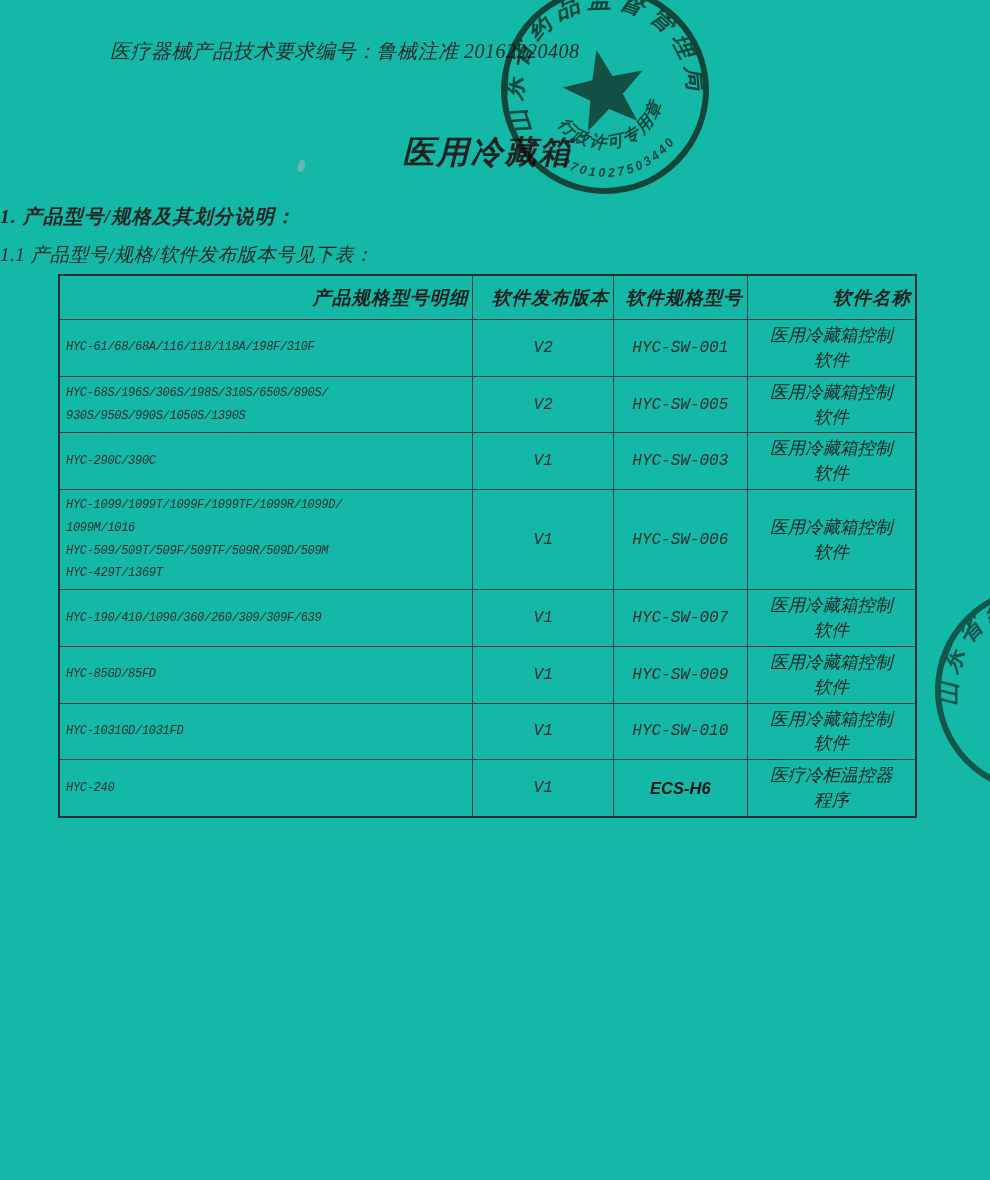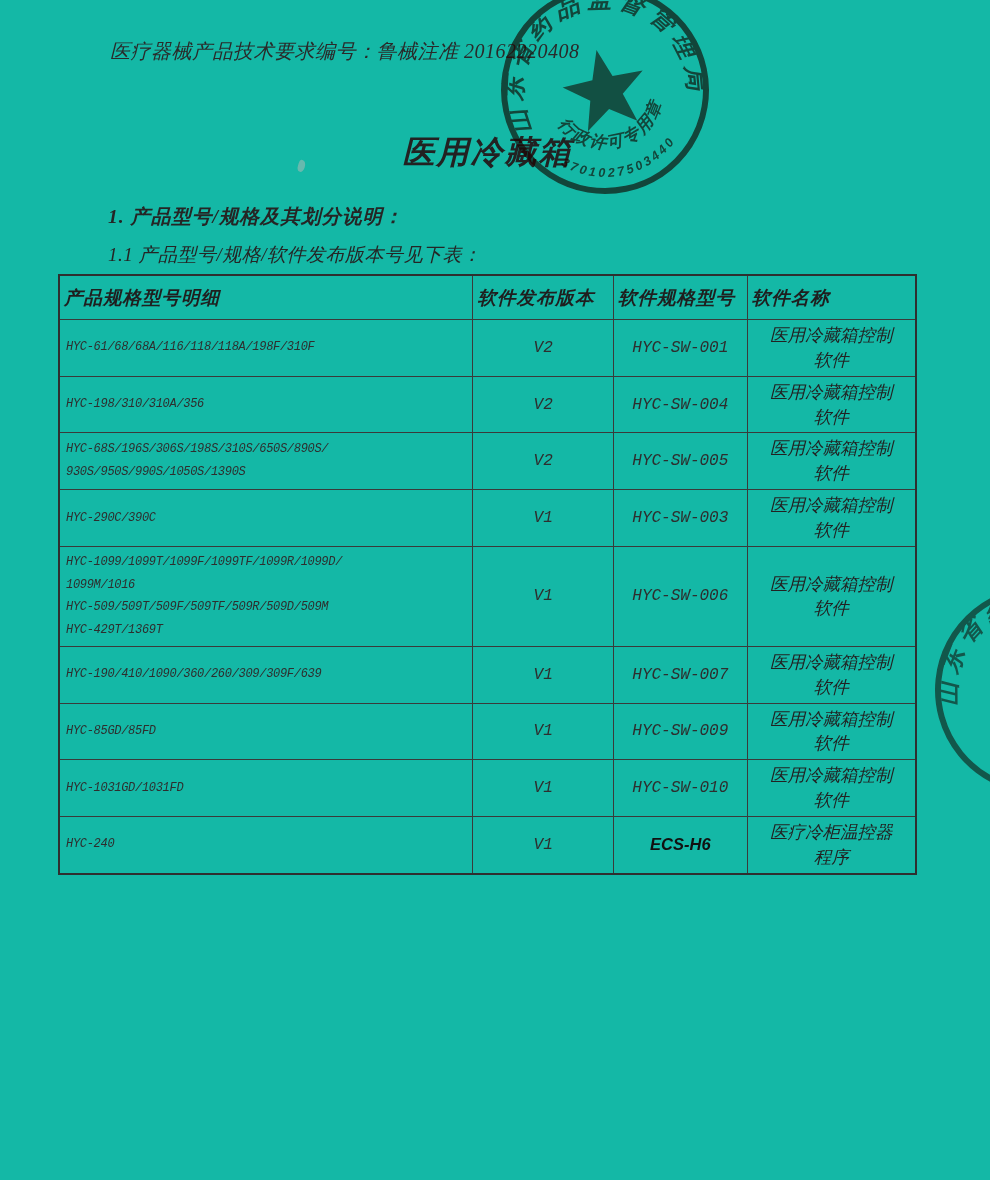--- a/index.html
+++ b/index.html
@@ -19,40 +19,40 @@
     color:#2a2a2a;
   }
   .doc-title {
     margin:66px 15px 0 0;
     text-align:center;
     font-size:32px;
     font-weight:700;
     letter-spacing:2px;
     color:#222;
   }
-  .section-heading { margin-left:108px; color:#252525; }
+  .section-heading { color:#252525; }
   .section-1   { margin-top:28px; font-size:19.5px; font-weight:700; letter-spacing:1px; }
   .section-1-1 { margin-top:12px; font-size:19px;  font-weight:500; letter-spacing:0.5px; }
 
   table.spec-table {
     margin:6px 0 0 58px;
     width:859px;
     border-collapse:collapse;
     table-layout:fixed;
     border:2.5px solid #2f2f2f;
   }
   .spec-table th, .spec-table td {
     border:1.6px solid #3a3a3a;
     vertical-align:middle;
   }
   .spec-table th {
     font-size:18.5px;
     font-weight:700;
     padding:9px 4px;
-    text-align:left;
+    text-align:right;
     letter-spacing:1px;
     color:#1f1f1f;
   }
   td.c-model {
     font-family:"Liberation Mono","DejaVu Sans Mono",monospace;
     font-size:12px;
     line-height:1.9;
     padding:4px 6px;
     text-align:left;
     white-space:pre-line;
@@ -140,27 +140,20 @@
     </thead>
     <tbody>
     <tr>
       <td class="c-model">HYC-61/68/68A/116/118/118A/198F/310F</td>
       <td class="c-ver">V2</td>
       <td class="c-swmodel">HYC-SW-001</td>
       <td class="c-swname">医用冷藏箱控制
 软件</td>
     </tr>
 
-    <tr>
-      <td class="c-model">HYC-198/310/310A/356</td>
-      <td class="c-ver">V2</td>
-      <td class="c-swmodel">HYC-SW-004</td>
-      <td class="c-swname">医用冷藏箱控制
-软件</td>
-    </tr>
 
 
     <tr>
       <td class="c-model">HYC-68S/196S/306S/198S/310S/650S/890S/
 930S/950S/990S/1050S/1390S</td>
       <td class="c-ver">V2</td>
       <td class="c-swmodel">HYC-SW-005</td>
       <td class="c-swname">医用冷藏箱控制
 软件</td>
     </tr>

